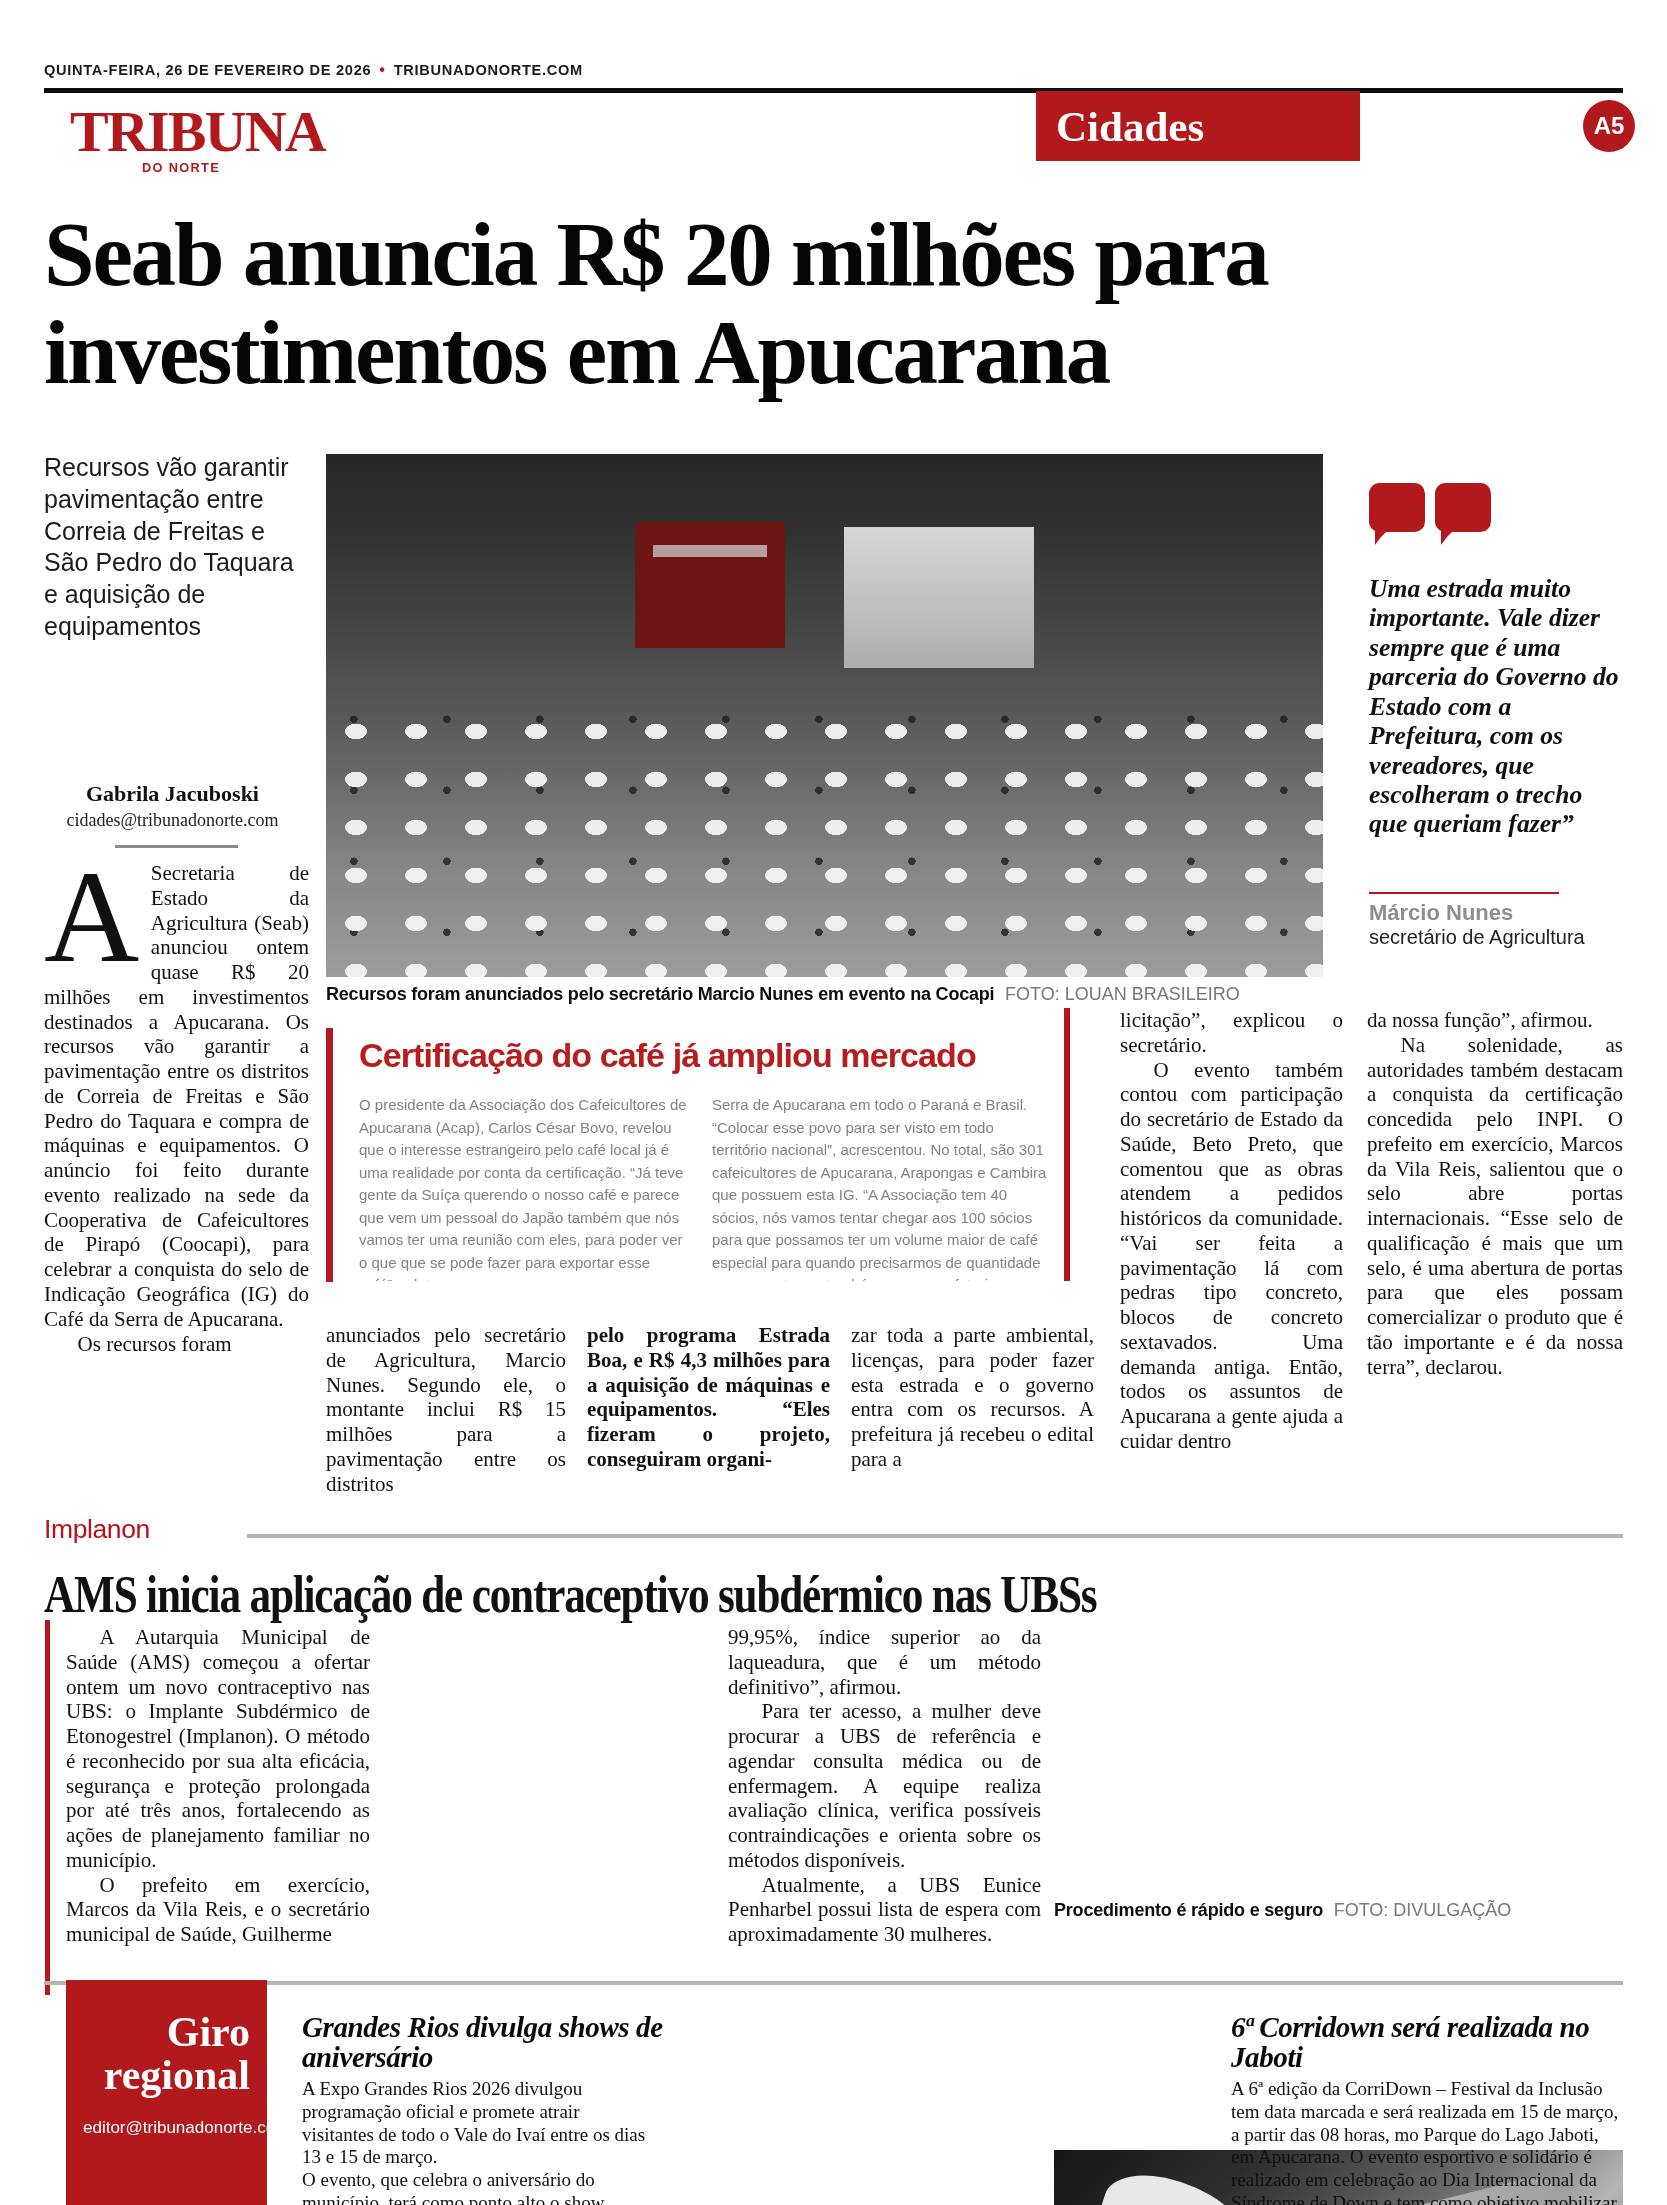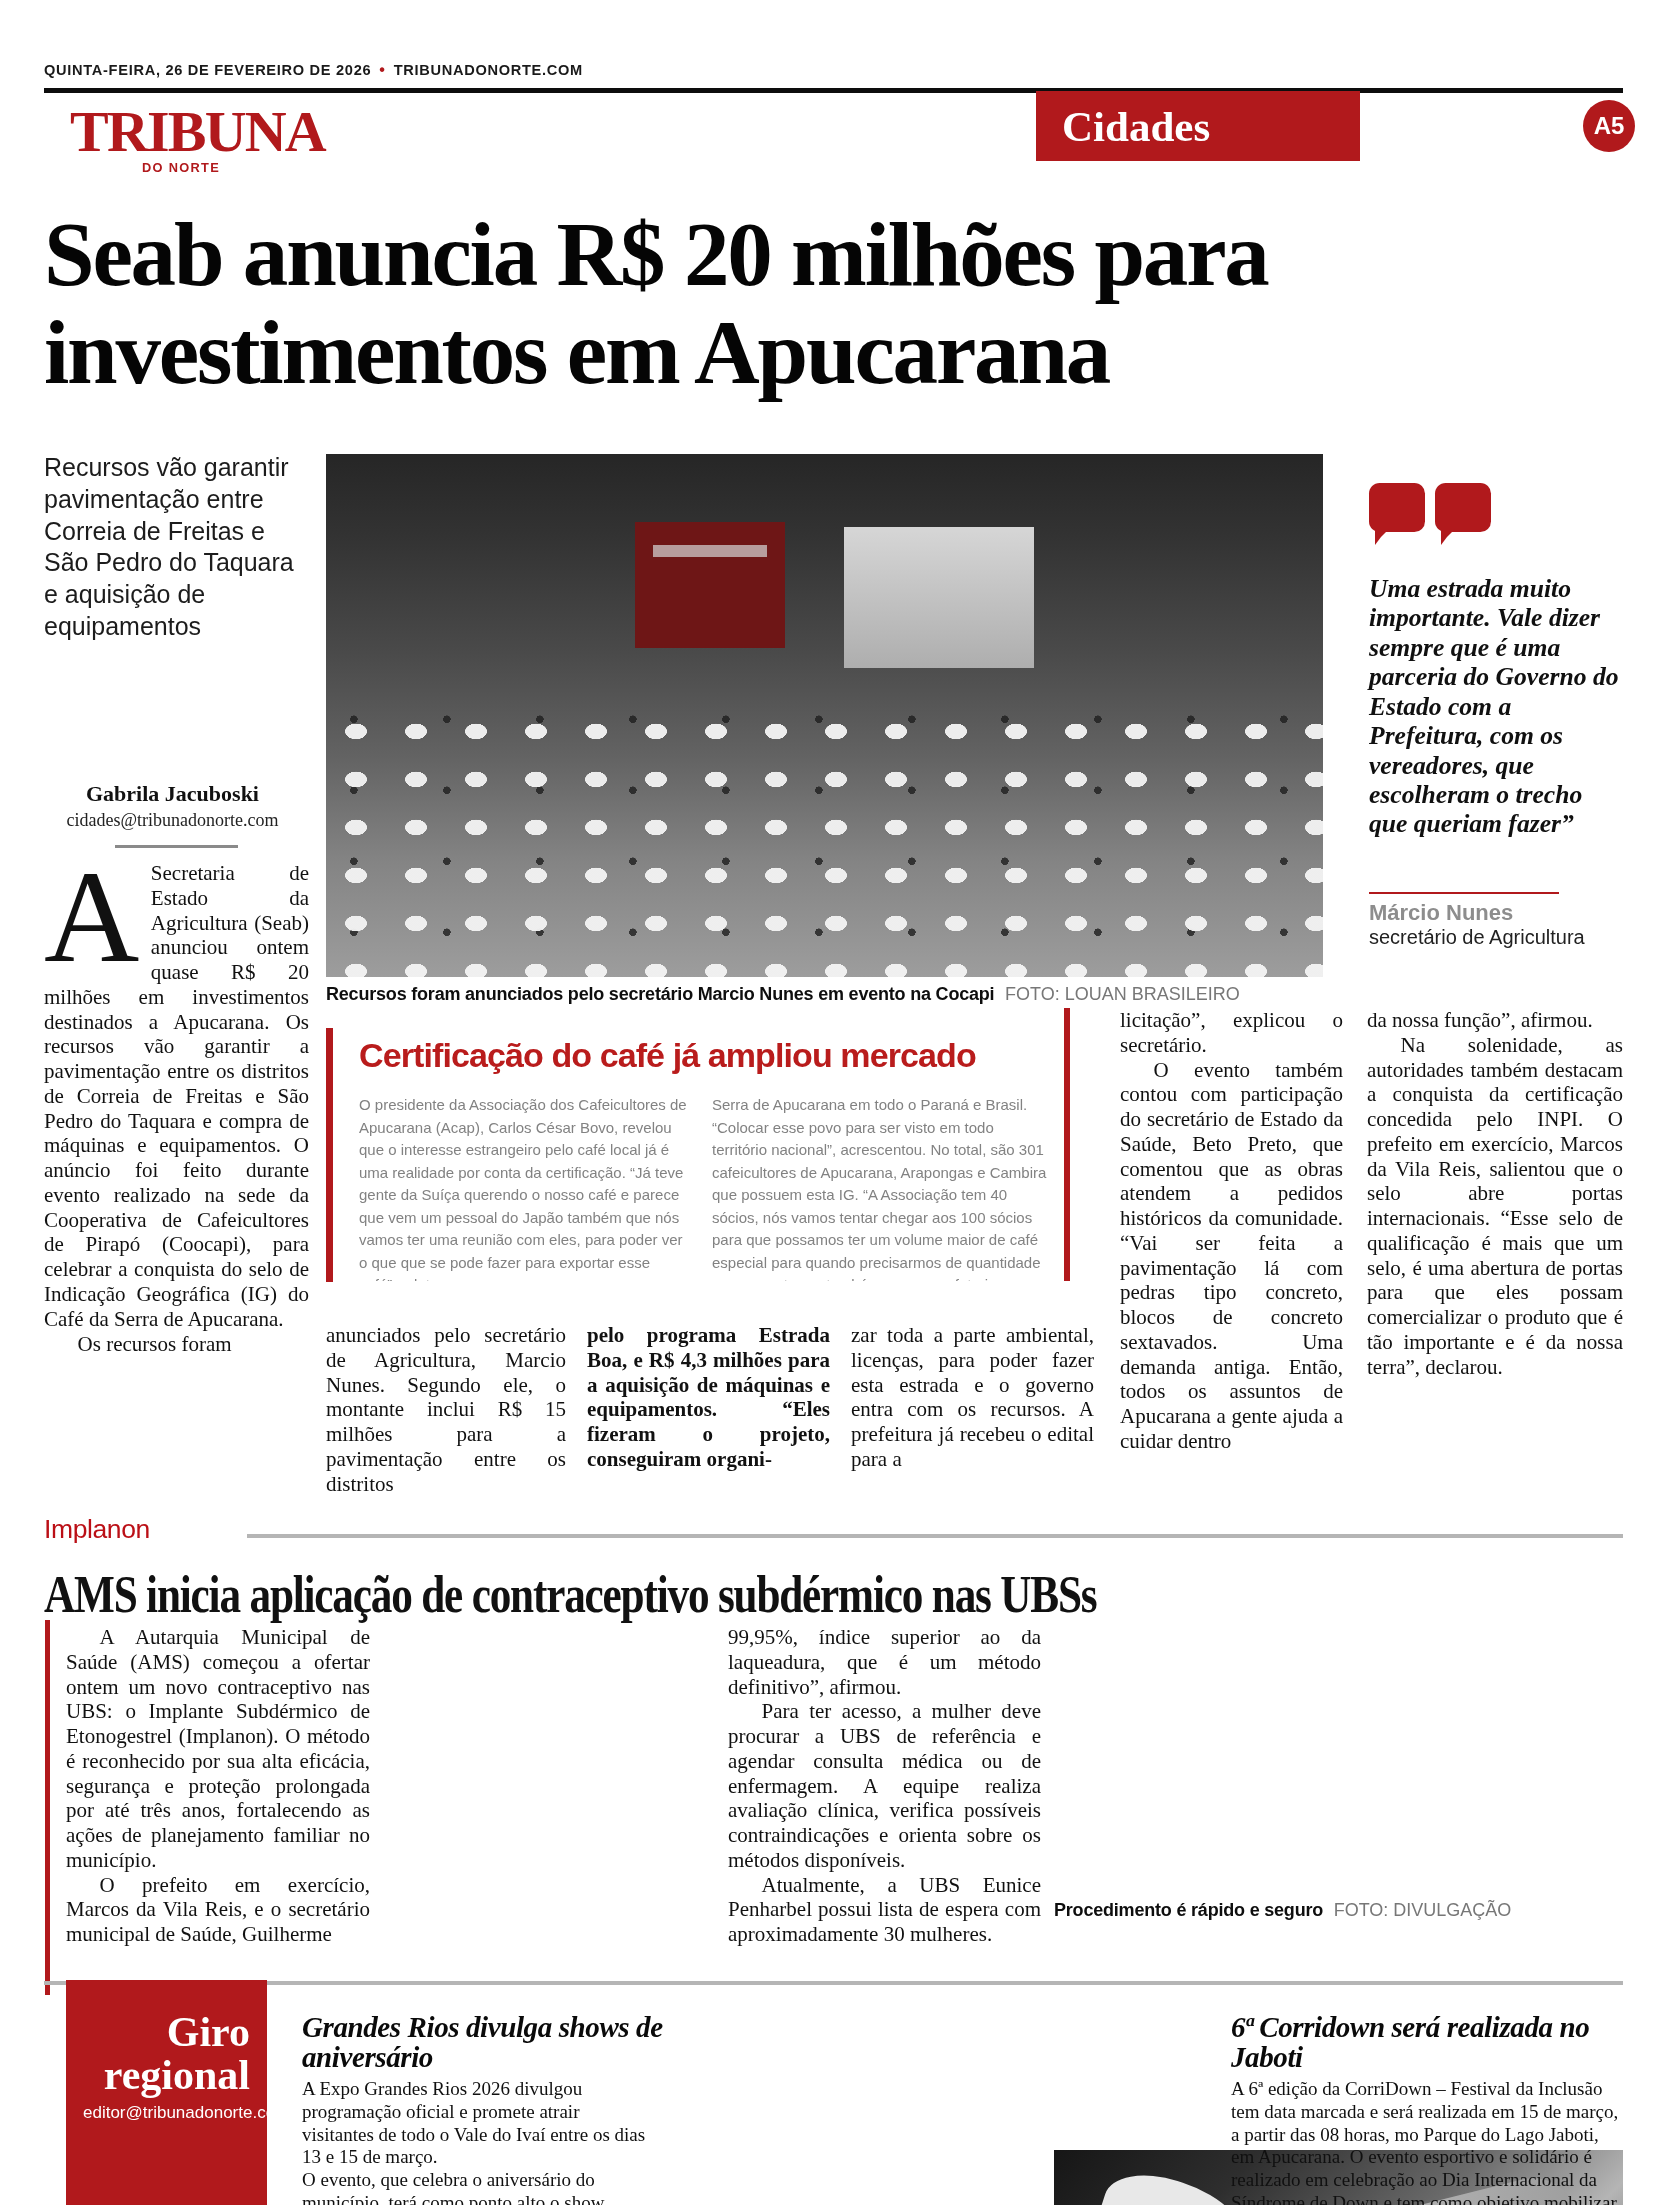--- a/index.html
+++ b/index.html
@@ -4,21 +4,21 @@
 <style>
   html,body{margin:0;padding:0;background:#e9e9e9;}
   #page{position:relative;width:1667px;height:2840px;background:#ffffff;font-family:"Liberation Serif",serif;color:#111;overflow:hidden;}
   .abs{position:absolute;}
   
   .dateline{font-family:"Liberation Sans",sans-serif;font-weight:bold;font-size:14.6px;letter-spacing:0.7px;color:#1a1a1a;}
   .dateline .dot{color:#b1191c;margin:0 8px;font-size:16px;}
   .toprule{background:#0d0d0d;height:4.9px;width:1579px;}
   .logo-word{font-family:"Liberation Serif",serif;font-weight:bold;font-size:58px;letter-spacing:-1.8px;color:#b1191c;line-height:.9;}
   .logo-sub{font-family:"Liberation Sans",sans-serif;font-weight:bold;font-size:12.8px;letter-spacing:1.3px;color:#b1191c;text-align:right;margin-top:1.8px;}
-  .section-box{background:#b1191c;color:#fff;width:324px;height:70px;display:flex;align-items:center;padding-left:26px;box-sizing:border-box;}
+  .section-box{background:#b1191c;color:#fff;width:324px;height:70px;display:flex;align-items:center;padding-left:20px;box-sizing:border-box;}
   .section-box span{font-family:"Liberation Serif",serif;font-weight:bold;font-size:43px;}
   .pagenum{background:#b1191c;color:#fff;width:52px;height:52px;border-radius:50%;display:flex;align-items:center;justify-content:center;font-family:"Liberation Sans",sans-serif;font-weight:bold;font-size:24px;}
   
   .headline{font-weight:bold;font-size:91px;line-height:1.08;letter-spacing:-2.2px;color:#050505;white-space:nowrap;}
   .standfirst{font-family:"Liberation Sans",sans-serif;font-size:25px;line-height:1.27;color:#1c1c1c;}
   .byline-name{font-weight:bold;font-size:22px;text-align:center;}
   .byline-email{font-size:18px;text-align:center;color:#222;margin-top:2.6px;}
   .byline-rule{background:#8a8a8a;height:2.6px;width:123px;}
   .body-col{font-size:21px;line-height:1.18;text-align:justify;overflow:hidden;}
   .body-col p{margin:0;text-indent:1.6em;}
@@ -41,21 +41,21 @@
   .cert-title{font-family:"Liberation Sans",sans-serif;font-weight:bold;font-size:34px;letter-spacing:-0.9px;color:#b91c1c;}
   .cert-col{font-family:"Liberation Sans",sans-serif;font-size:15px;line-height:1.5;color:#828282;overflow:hidden;}
   .cert-col p{margin:0;}
   
   .kicker{font-family:"Liberation Sans",sans-serif;font-size:26.5px;color:#bb0f16;letter-spacing:-0.4px;}
   .grayrule{background:#b5b5b5;height:3.5px;}
   .ams-headline{font-weight:bold;font-size:47px;letter-spacing:-1.3px;white-space:nowrap;transform:scale(.92,1.12);transform-origin:left top;}
   
   .giro-box{background:#b1191c;color:#fff;box-sizing:border-box;padding:31px 17px 0 17px;}
   .giro-title{font-family:"Liberation Serif",serif;font-weight:bold;font-size:42px;line-height:1.02;text-align:right;}
-  .giro-email{font-family:"Liberation Sans",sans-serif;font-size:17px;text-align:right;margin-top:6px;}
+  .giro-email{font-family:"Liberation Sans",sans-serif;font-size:17px;text-align:right;margin-top:21px;}
   .item-title{font-weight:bold;font-style:italic;font-size:29px;line-height:1.03;letter-spacing:-0.4px;color:#0a0a0a;}
   .item-body{font-size:19px;line-height:1.2;color:#101010;overflow:hidden;}
   .item-body p{margin:0;}
   
   .lead-photo{background:linear-gradient(180deg,#262626 0%,#333 16%,#4a4a4a 38%,#636363 58%,#848484 78%,#9d9d9d 100%);position:relative;}
   .lead-screen{position:absolute;left:52%;top:14%;width:19%;height:27%;background:linear-gradient(180deg,#d6d6d6,#aeaeae);}
   .lead-slide{position:absolute;left:31%;top:13%;width:15%;height:24%;background:#6e1616;}
   .lead-slide::after{content:"";position:absolute;left:12%;top:18%;width:76%;height:10%;background:#c9bfbf;opacity:.8;}
   .chair-field{position:absolute;left:0;bottom:0;width:100%;height:52%;
     background-image:radial-gradient(ellipse 18.5px 13.2px at 50% 55%,rgba(244,244,244,.95) 0 58%,rgba(244,244,244,0) 60%),radial-gradient(circle 6.6px at 30% 20%,rgba(30,30,30,.8) 0 55%,rgba(30,30,30,0) 58%);

